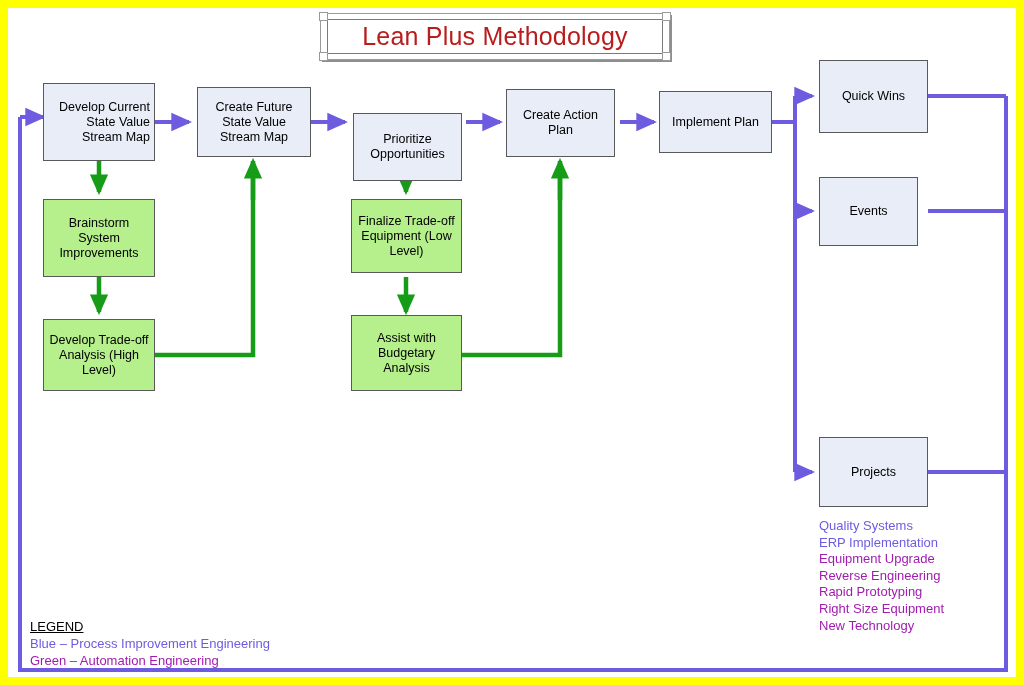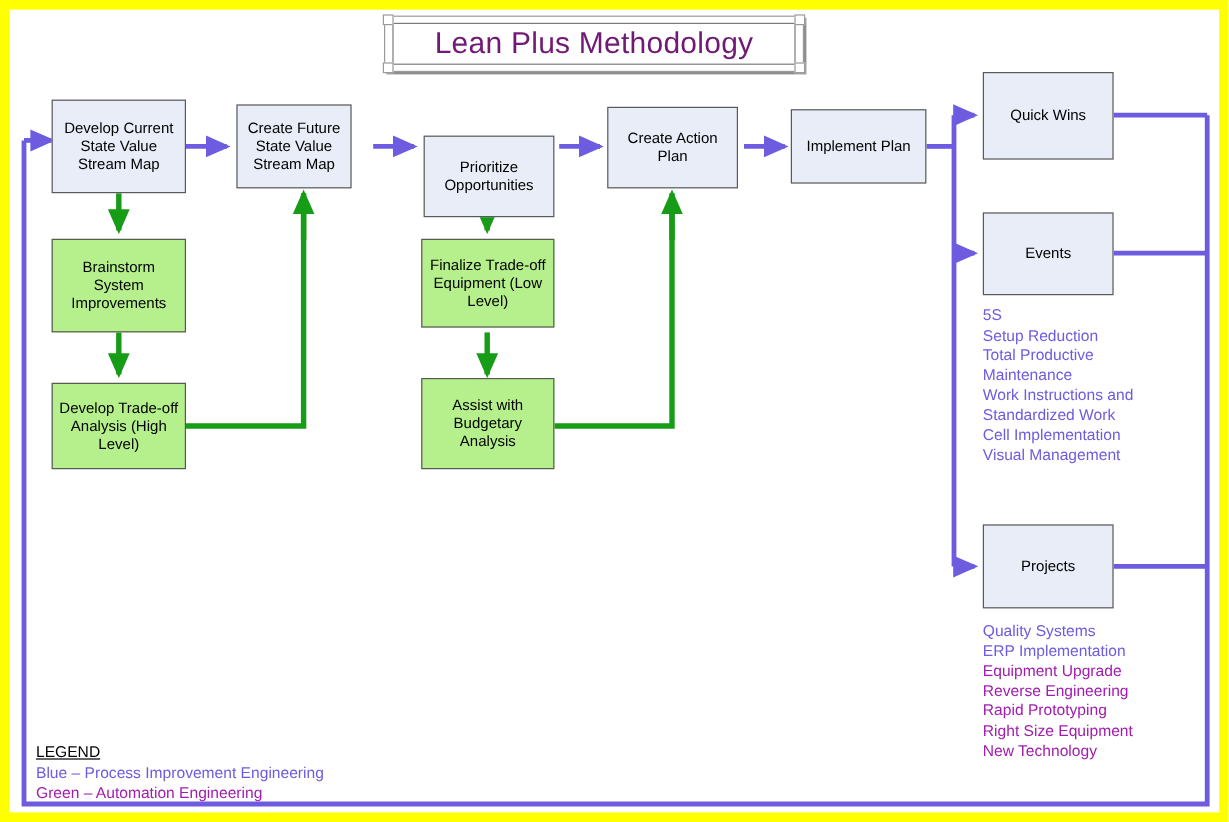--- a/index.html
+++ b/index.html
@@ -51,21 +51,21 @@
     position:absolute;width:9px;height:9px;background:#ffffff;
     border:1px solid #9a9a9a;box-sizing:border-box;
   }
   #title-banner .nw{left:-1px;top:-1px;}
   #title-banner .ne{right:-1px;top:-1px;}
   #title-banner .sw{left:-1px;bottom:-1px;}
   #title-banner .se{right:-1px;bottom:-1px;}
   #title-text{
     position:absolute;left:0;top:0;right:0;bottom:0;
     display:flex;align-items:center;justify-content:center;
-    font-size:25px;color:#701a75;letter-spacing:0.2px;
+    font-size:25px;color:#b91c1c;letter-spacing:0.2px;
   }
 
   
   .bullet-list{
     position:absolute;font-size:13px;line-height:16.6px;
     white-space:nowrap;
   }
   .bullet-list .li{display:block;}
   .c-blue{color:#6d5ce0;}
   .c-green{color:#a21caf;}
@@ -128,25 +128,25 @@
   <div id="title-banner">
     <div class="plaque-outer"></div>
     <div class="plaque-inner"></div>
     <div class="notch nw"></div>
     <div class="notch ne"></div>
     <div class="notch sw"></div>
     <div class="notch se"></div>
     <div id="title-text">Lean Plus Methodology</div>
   </div>
 
-  <div class="node blue" style="left:43px;top:83px;width:112px;height:78px;">
+  <div class="node blue" style="left:43px;top:83px;width:112px;height:78px;text-align:right;">
     <span class="lbl">Develop Current State Value Stream Map</span>
   </div>
 
-  <div class="node blue" style="left:197px;top:87px;width:96px;height:70px;">
+  <div class="node blue" style="left:197px;top:87px;width:114px;height:70px;">
     <span class="lbl">Create Future State Value Stream Map</span>
   </div>
 
   <div class="node blue" style="left:353px;top:89px;width:109px;height:68px;margin-top:24px;">
     <span class="lbl">Prioritize Opportunities</span>
   </div>
 
   <div class="node blue" style="left:506px;top:89px;width:109px;height:68px;">
     <span class="lbl">Create Action Plan</span>
   </div>
@@ -168,38 +168,28 @@
   </div>
 
   <div class="node green" style="left:351px;top:315px;width:111px;height:76px;">
     <span class="lbl">Assist with Budgetary Analysis</span>
   </div>
 
   <div class="node blue" style="left:819px;top:60px;width:109px;height:73px;">
     <span class="lbl">Quick Wins</span>
   </div>
 
-  <div class="node blue" style="left:819px;top:177px;width:109px;height:69px;">
+  <div class="node blue" style="left:819px;top:177px;width:99px;height:69px;">
     <span class="lbl">Events</span>
   </div>
 
   <div class="node blue" style="left:819px;top:437px;width:109px;height:70px;">
     <span class="lbl">Projects</span>
   </div>
 
-  <div class="bullet-list" style="left:819px;top:255px;" id="events-items">
-      <span class="li c-blue">5S</span>
-      <span class="li c-blue">Setup Reduction</span>
-      <span class="li c-blue">Total Productive</span>
-      <span class="li c-blue">Maintenance</span>
-      <span class="li c-blue">Work Instructions and</span>
-      <span class="li c-blue">Standardized Work</span>
-      <span class="li c-blue">Cell Implementation</span>
-      <span class="li c-blue">Visual Management</span>
-    </div>
 
   <div class="bullet-list" style="left:819px;top:518px;" id="projects-items">
       <span class="li c-blue">Quality Systems</span>
       <span class="li c-blue">ERP Implementation</span>
       <span class="li c-green">Equipment Upgrade</span>
       <span class="li c-green">Reverse Engineering</span>
       <span class="li c-green">Rapid Prototyping</span>
       <span class="li c-green">Right Size Equipment</span>
       <span class="li c-green">New Technology</span>
     </div>

